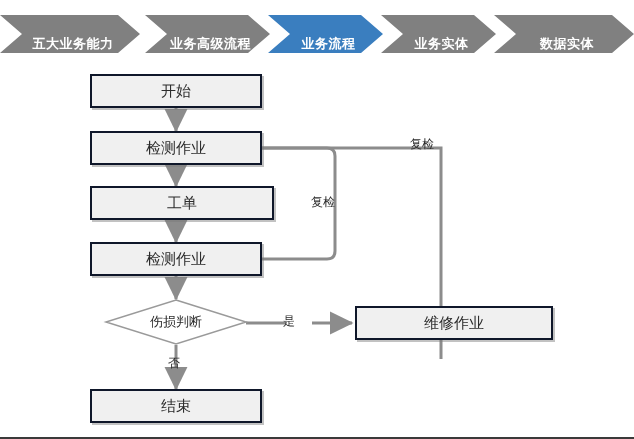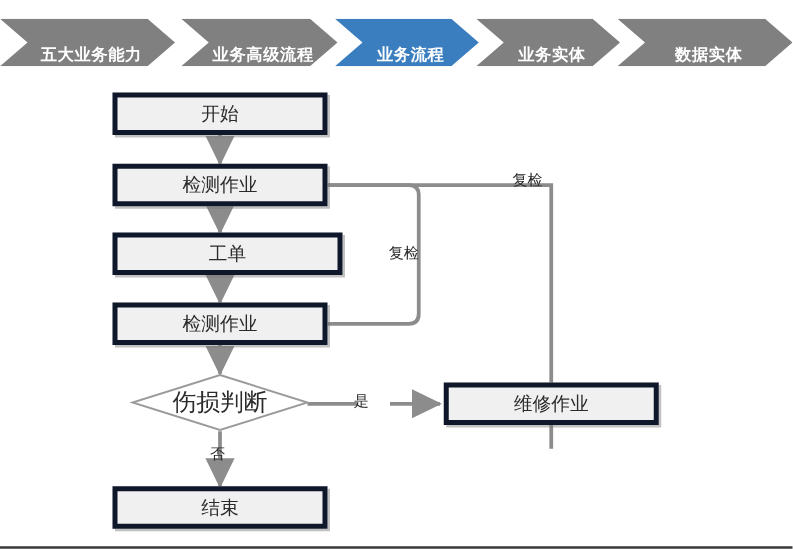--- a/index.html
+++ b/index.html
@@ -25,31 +25,31 @@
   }
   .chev span{position:relative;z-index:2;padding-left:6px;margin-top:20px;}
 
   
   #flow{position:absolute;left:0;top:55px;width:634px;height:382px;}
   #flow svg{position:absolute;left:0;top:0;}
 
   .node{
     position:absolute;box-sizing:border-box;
     background:#f0f0f0;
-    border:4px solid #0f172a;
+    border:2px solid #0f172a;
     box-shadow:2px 2px 0 rgba(120,120,120,0.45);
     display:flex;align-items:center;justify-content:center;
     color:#2b2b2b;font-size:15px;
   }
   .edge-label{
     position:absolute;color:#2b2b2b;font-size:12px;
     white-space:nowrap;
   }
   .diamond-label{
-    position:absolute;color:#2b2b2b;font-size:19px;
+    position:absolute;color:#2b2b2b;font-size:13px;
     white-space:nowrap;display:flex;align-items:center;justify-content:center;
   }
 </style>
 </head>
 <body>
 
 <div id="breadcrumb">
   <svg width="634" height="38">
 
     <polygon points="0,0 118,0 140,19 118,38 0,38 22,19" fill="#808080"></polygon>
@@ -116,21 +116,21 @@
     </div>
   <div class="node" style="left:90px;top:76px;width:172px;height:34px;">
       <span>检测作业</span>
     </div>
   <div class="node" style="left:90px;top:131px;width:184px;height:34px;">
       <span>工单</span>
     </div>
   <div class="node" style="left:90px;top:187px;width:172px;height:34px;">
       <span>检测作业</span>
     </div>
-  <div class="node" style="left:355px;top:251px;width:172px;height:34px;">
+  <div class="node" style="left:355px;top:251px;width:198px;height:34px;">
       <span>维修作业</span>
     </div>
   <div class="node" style="left:90px;top:334px;width:172px;height:34px;">
       <span>结束</span>
     </div>
 
   <div class="diamond-label" style="left:106px;top:255px;width:140px;height:24px;">伤损判断</div>
 
   <div class="edge-label" style="left:410px;top:81px;">复检</div>
   <div class="edge-label" style="left:311px;top:139px;">复检</div>

